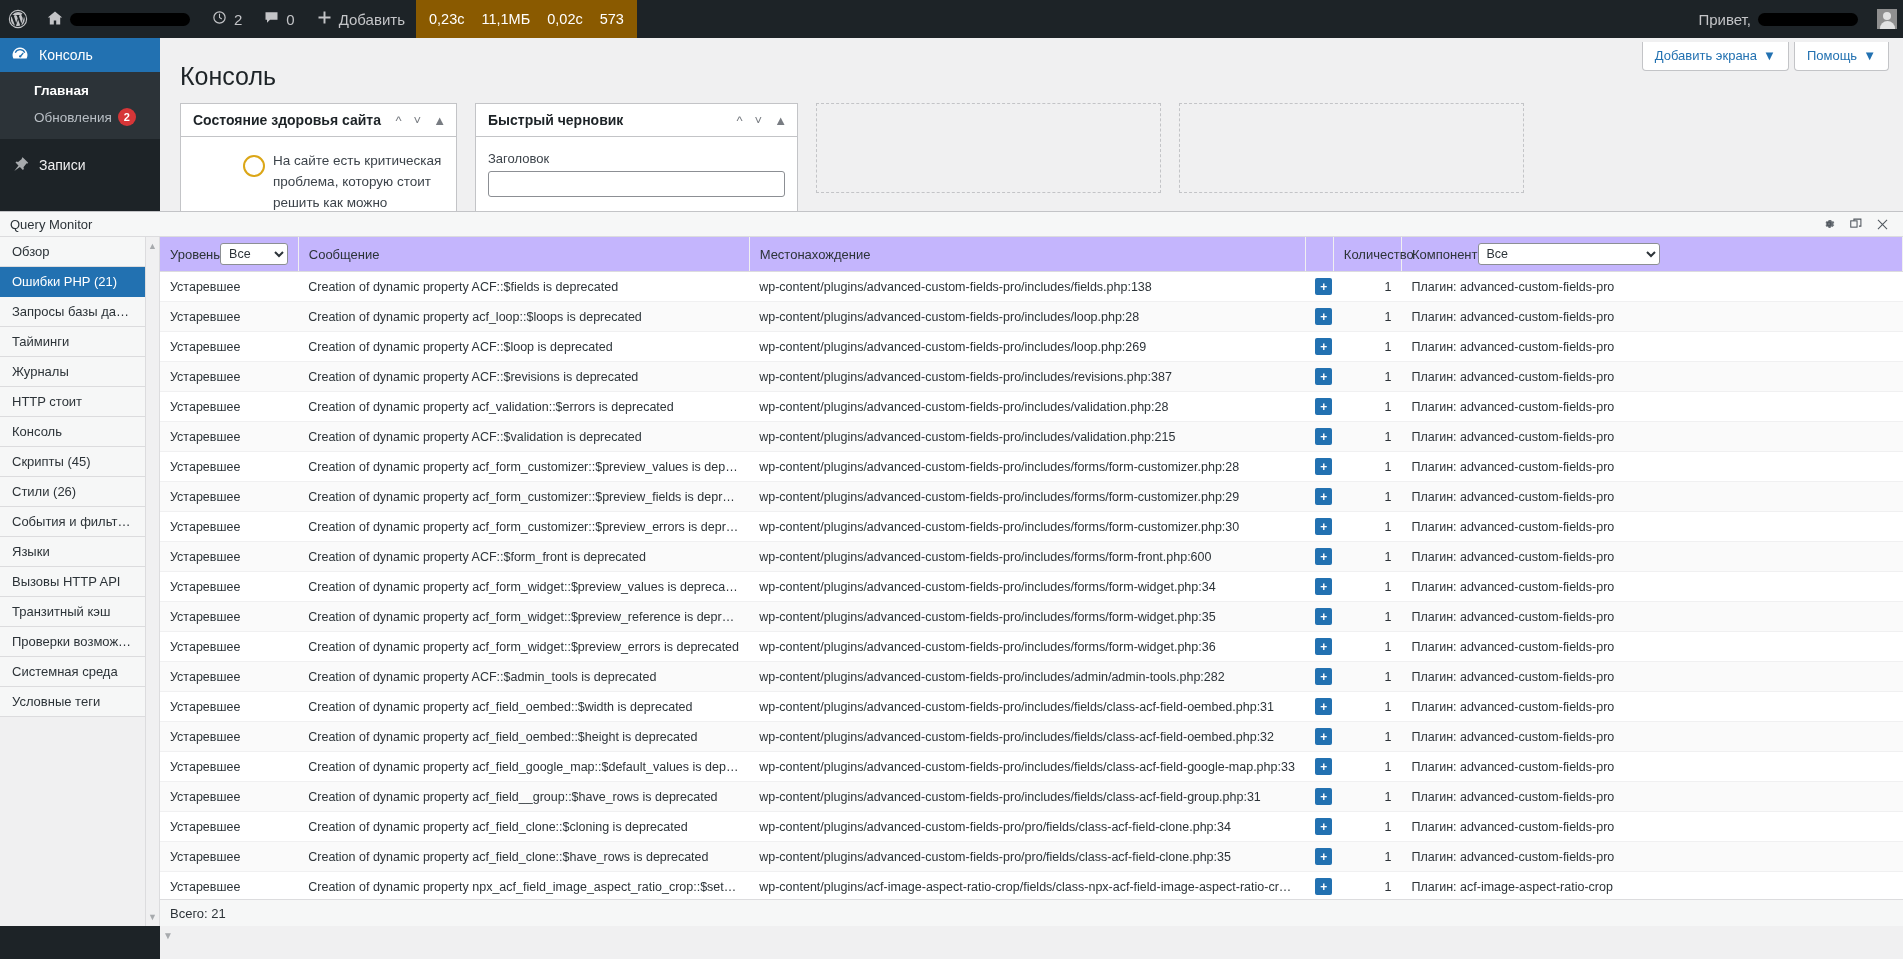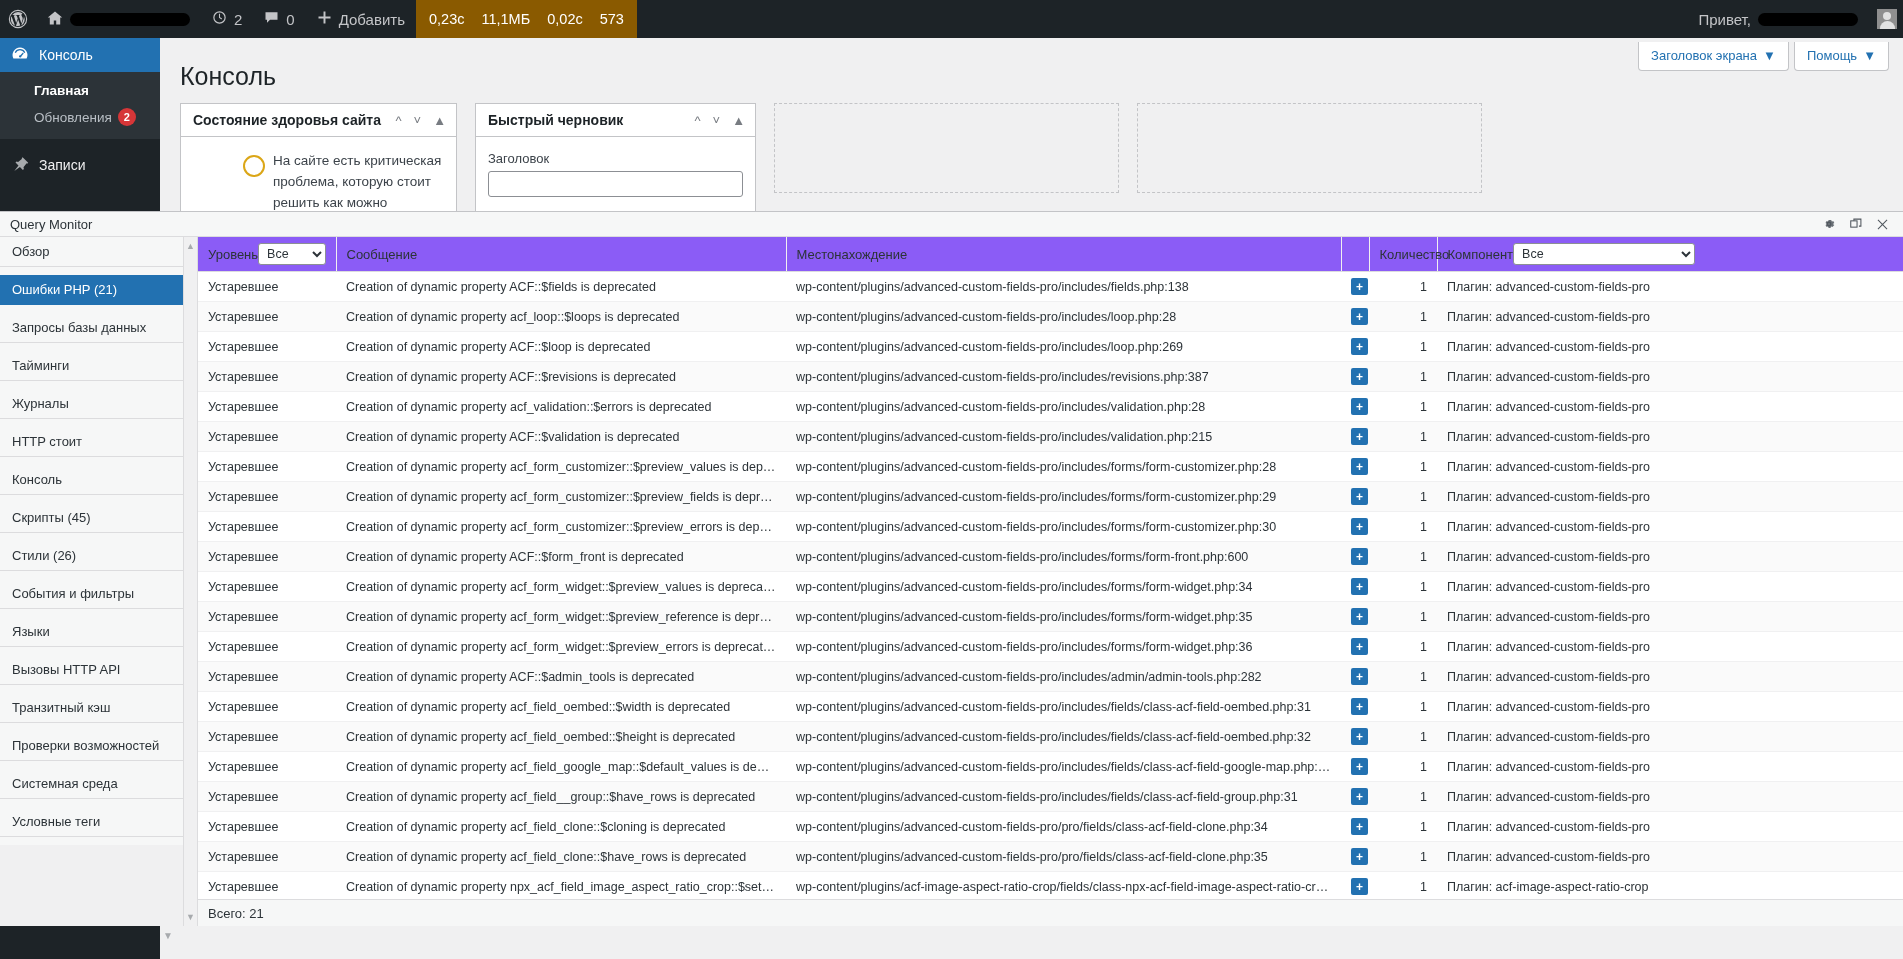--- a/index.html
+++ b/index.html
@@ -133,24 +133,23 @@
     height: 25px; background: #f6f7f7; border-bottom: 1px solid #dcdcde;
     display: flex; align-items: center; padding: 0 8px 0 10px; flex: none;
   }
   .qm-title { font-size: 13px; color: #2c3338; }
   .qm-tb-right { margin-left: auto; display: flex; align-items: center; gap: 13px; padding-right: 6px; }
   .qm-ico { color: #50575e; display: inline-flex; }
   .qm-ico svg { display: block; }
   .qm-body { flex: 1; display: flex; min-height: 0; }
 
   .qm-nav {
-    width: 184px; flex: none; background: #f6f7f7;
+    width: 146px; flex: none; background: #f6f7f7;
     border-right: 1px solid #dcdcde; display: flex; flex-direction: column;
     overflow: hidden;
-    gap: 8px;
   }
   .qm-nav-item {
     padding: 7px 12px; font-size: 13px; color: #2c3338;
     border-bottom: 1px solid #dcdcde; background: #f6f7f7;
     position: relative; white-space: nowrap; overflow: hidden; text-overflow: ellipsis;
   }
   .qm-nav-item.sel {
     background: #2271b1; color: #fff; border-bottom-color: #2271b1;
   }
   .qm-nav-item.sel::after {
@@ -163,21 +162,21 @@
   .qm-scroll-strip {
     width: 14px; flex: none; background: #f0f0f1; border-right: 1px solid #dcdcde;
     display: flex; flex-direction: column; justify-content: space-between;
     align-items: center; padding: 4px 0; color: #a7aaad; font-size: 9px;
   }
   .qm-table-wrap { flex: 1; overflow: hidden; display: flex; }
   table.qm-table {
     width: 100%; border-collapse: collapse; table-layout: fixed; background: #fff;
   }
   table.qm-table th {
-    background: #8b5cf6; font-weight: normal; font-size: 13px; color: #2c3338;
+    background: #c4b5fd; font-weight: normal; font-size: 13px; color: #2c3338;
     text-align: left; padding: 6px 10px; border-bottom: 1px solid #dcdcde;
     border-right: 1px solid #f0f0f1; height: 31px; vertical-align: middle;
   }
   table.qm-table th.num { text-align: right; }
   table.qm-table td {
     padding: 6px 10px; font-size: 12.5px; color: #2c3338;
     border-bottom: 1px solid #f0f0f1; vertical-align: middle;
     white-space: nowrap; overflow: hidden; text-overflow: ellipsis;
   }
   table.qm-table tr.alt td { background: #fafafa; }
@@ -291,21 +290,21 @@
         <path d="M12.6 2.2l-1 1 .5.6-4 3.1-1.6-.4-1 1 3 3-4.2 5.6 5.6-4.2 3 3 1-1-.4-1.6 3.1-4 .6.5 1-1z"></path>
       </svg>
     </span>
     <span>Записи</span>
   </div>
 </div>
 
 <div id="wpcontent">
   <div class="screen-meta">
     <div class="sm-btn">
-      <span>Заголовок экрана</span>
+      <span>Добавить экрана</span>
       <span>▼</span>
     </div>
     <div class="sm-btn">
       <span>Помощь</span>
       <span>▼</span>
     </div>
   </div>
 
   <h1 class="page-title">Консоль</h1>
 
@@ -320,21 +319,21 @@
         </span>
       </div>
       <div class="pb-body">
         <div class="health-row">
           <div class="donut"></div>
           <div class="health-text">На сайте есть критическая проблема, которую стоит решить как можно быстрее, чтобы улучшить безопасность</div>
         </div>
       </div>
     </div>
 
-    <div class="postbox" style="width:281px;">
+    <div class="postbox" style="width:323px;">
       <div class="pb-head">
         <span class="pb-title">Быстрый черновик</span>
         <span class="pb-actions">
           <span class="chev">^</span>
           <span class="chev">˅</span>
           <span class="chev">▲</span>
         </span>
       </div>
       <div class="pb-body">
         <div class="draft-label">Заголовок</div>

